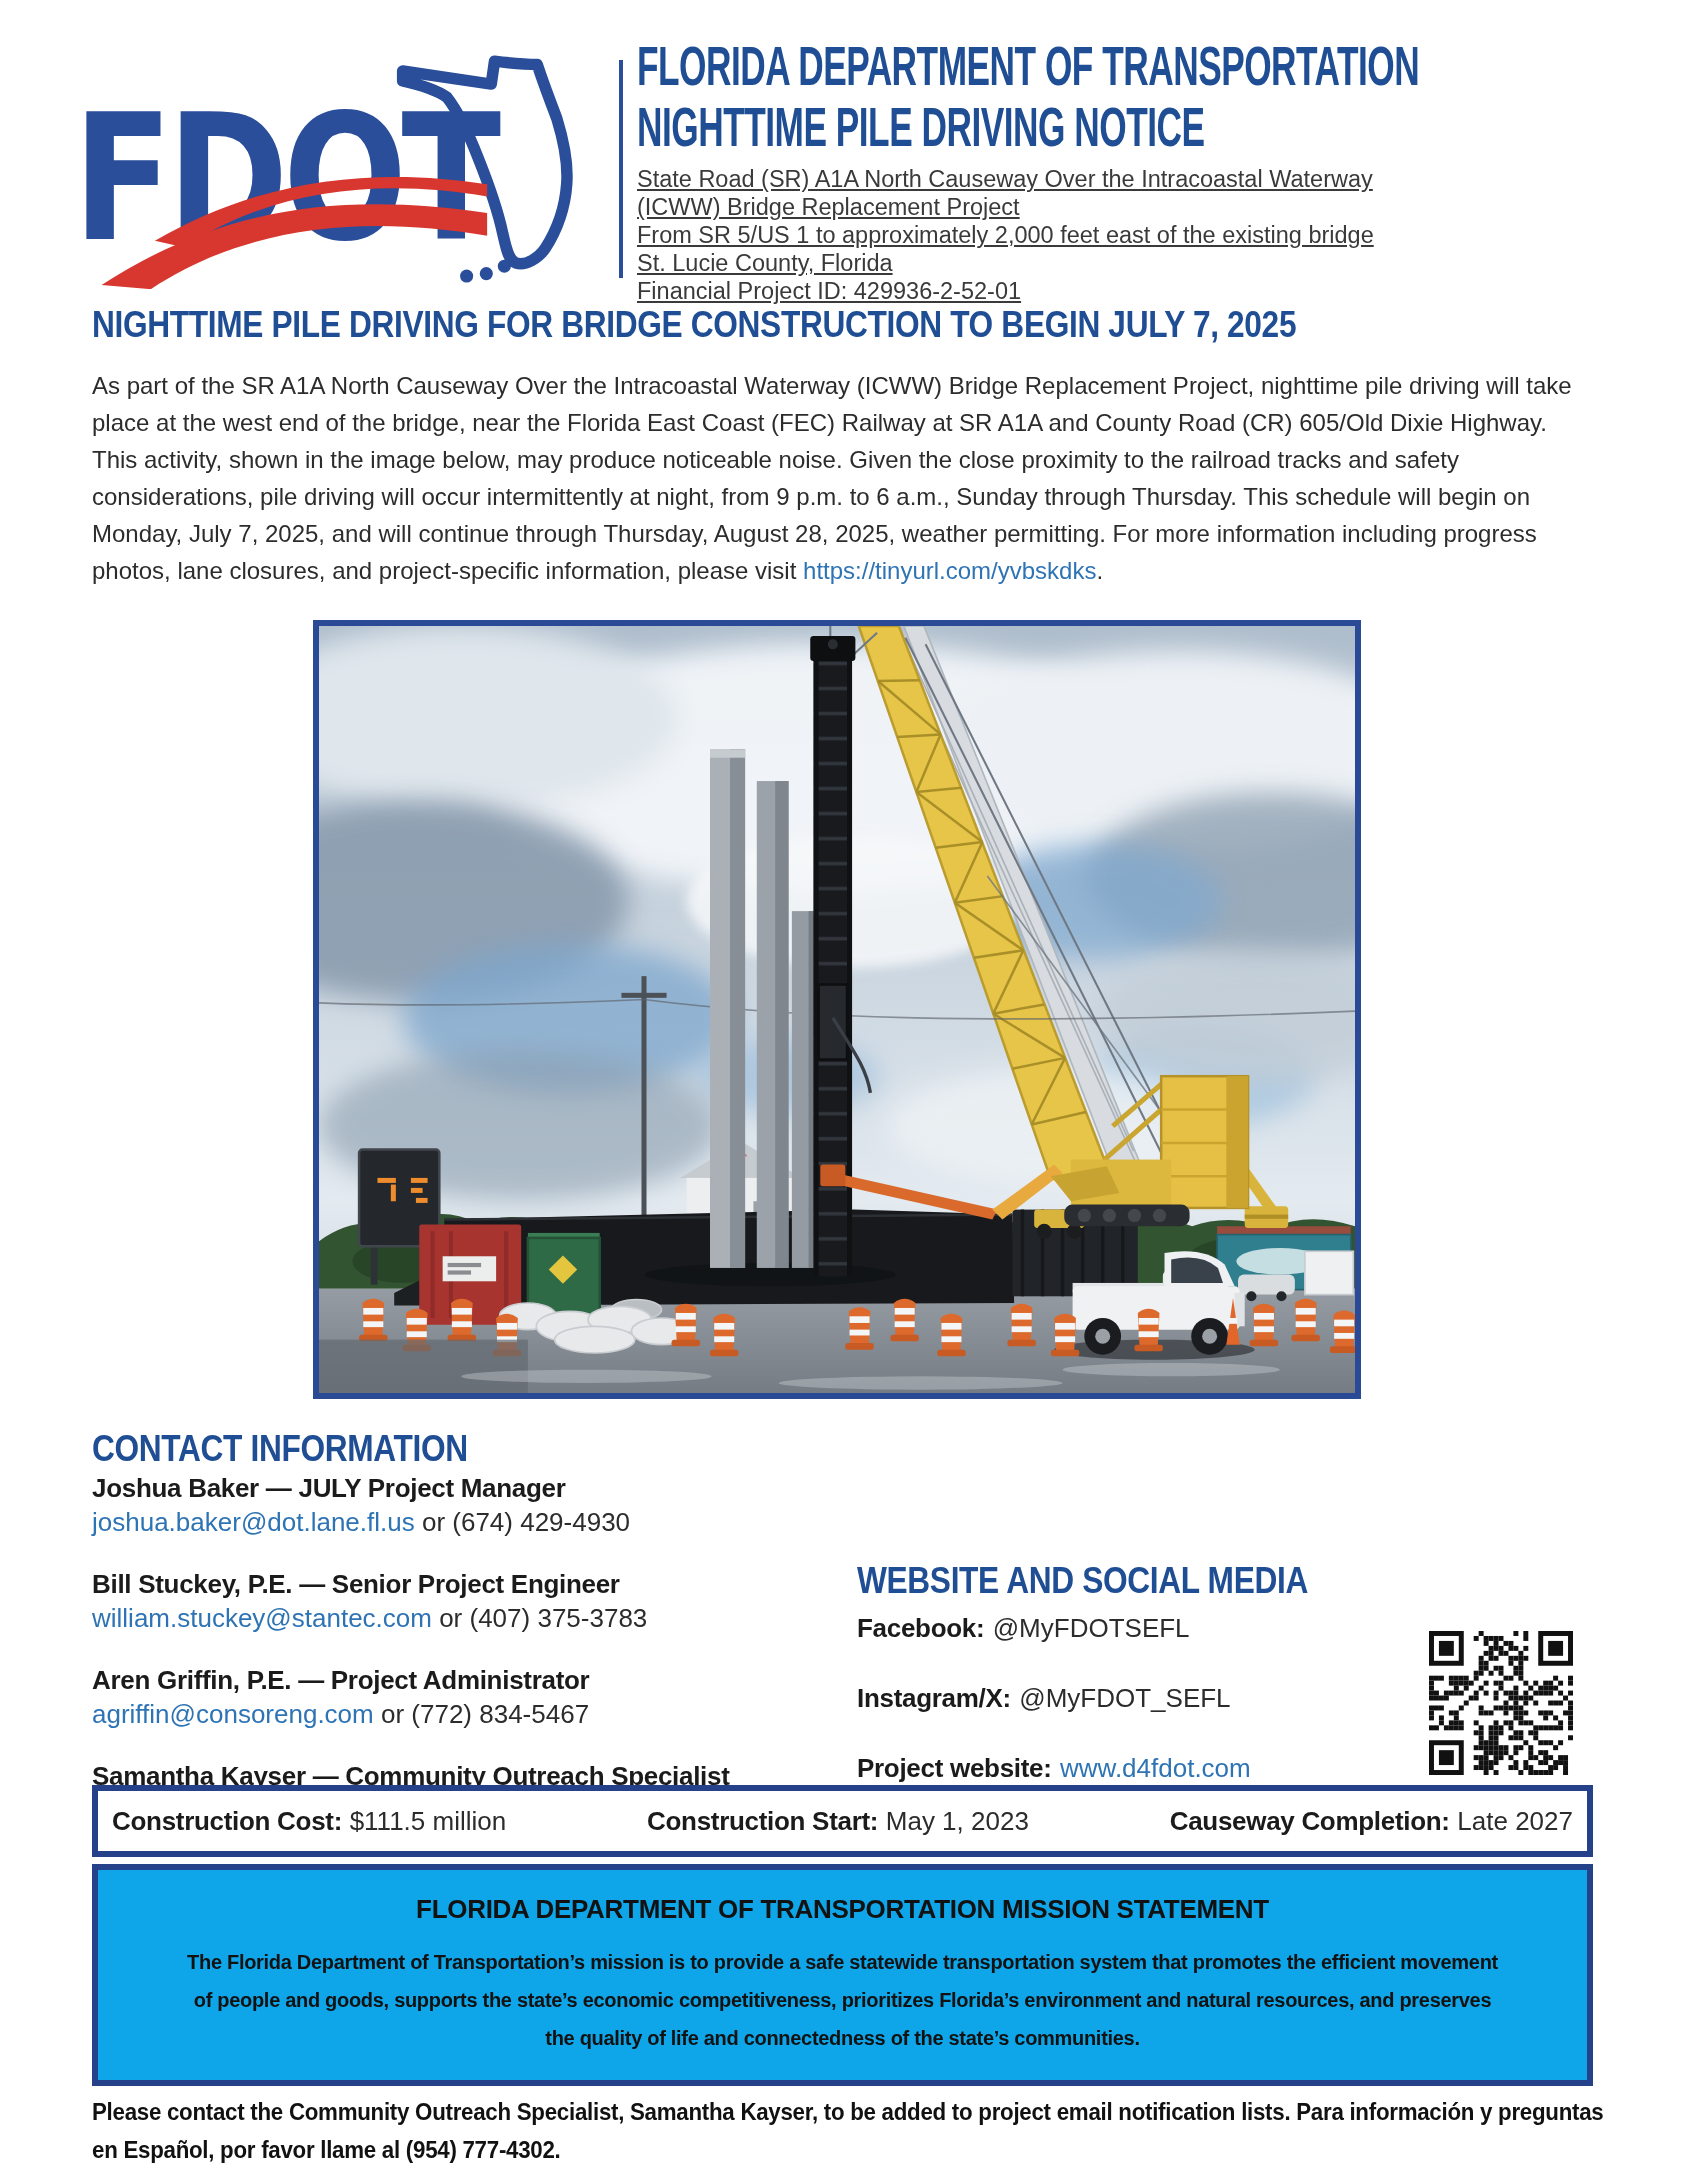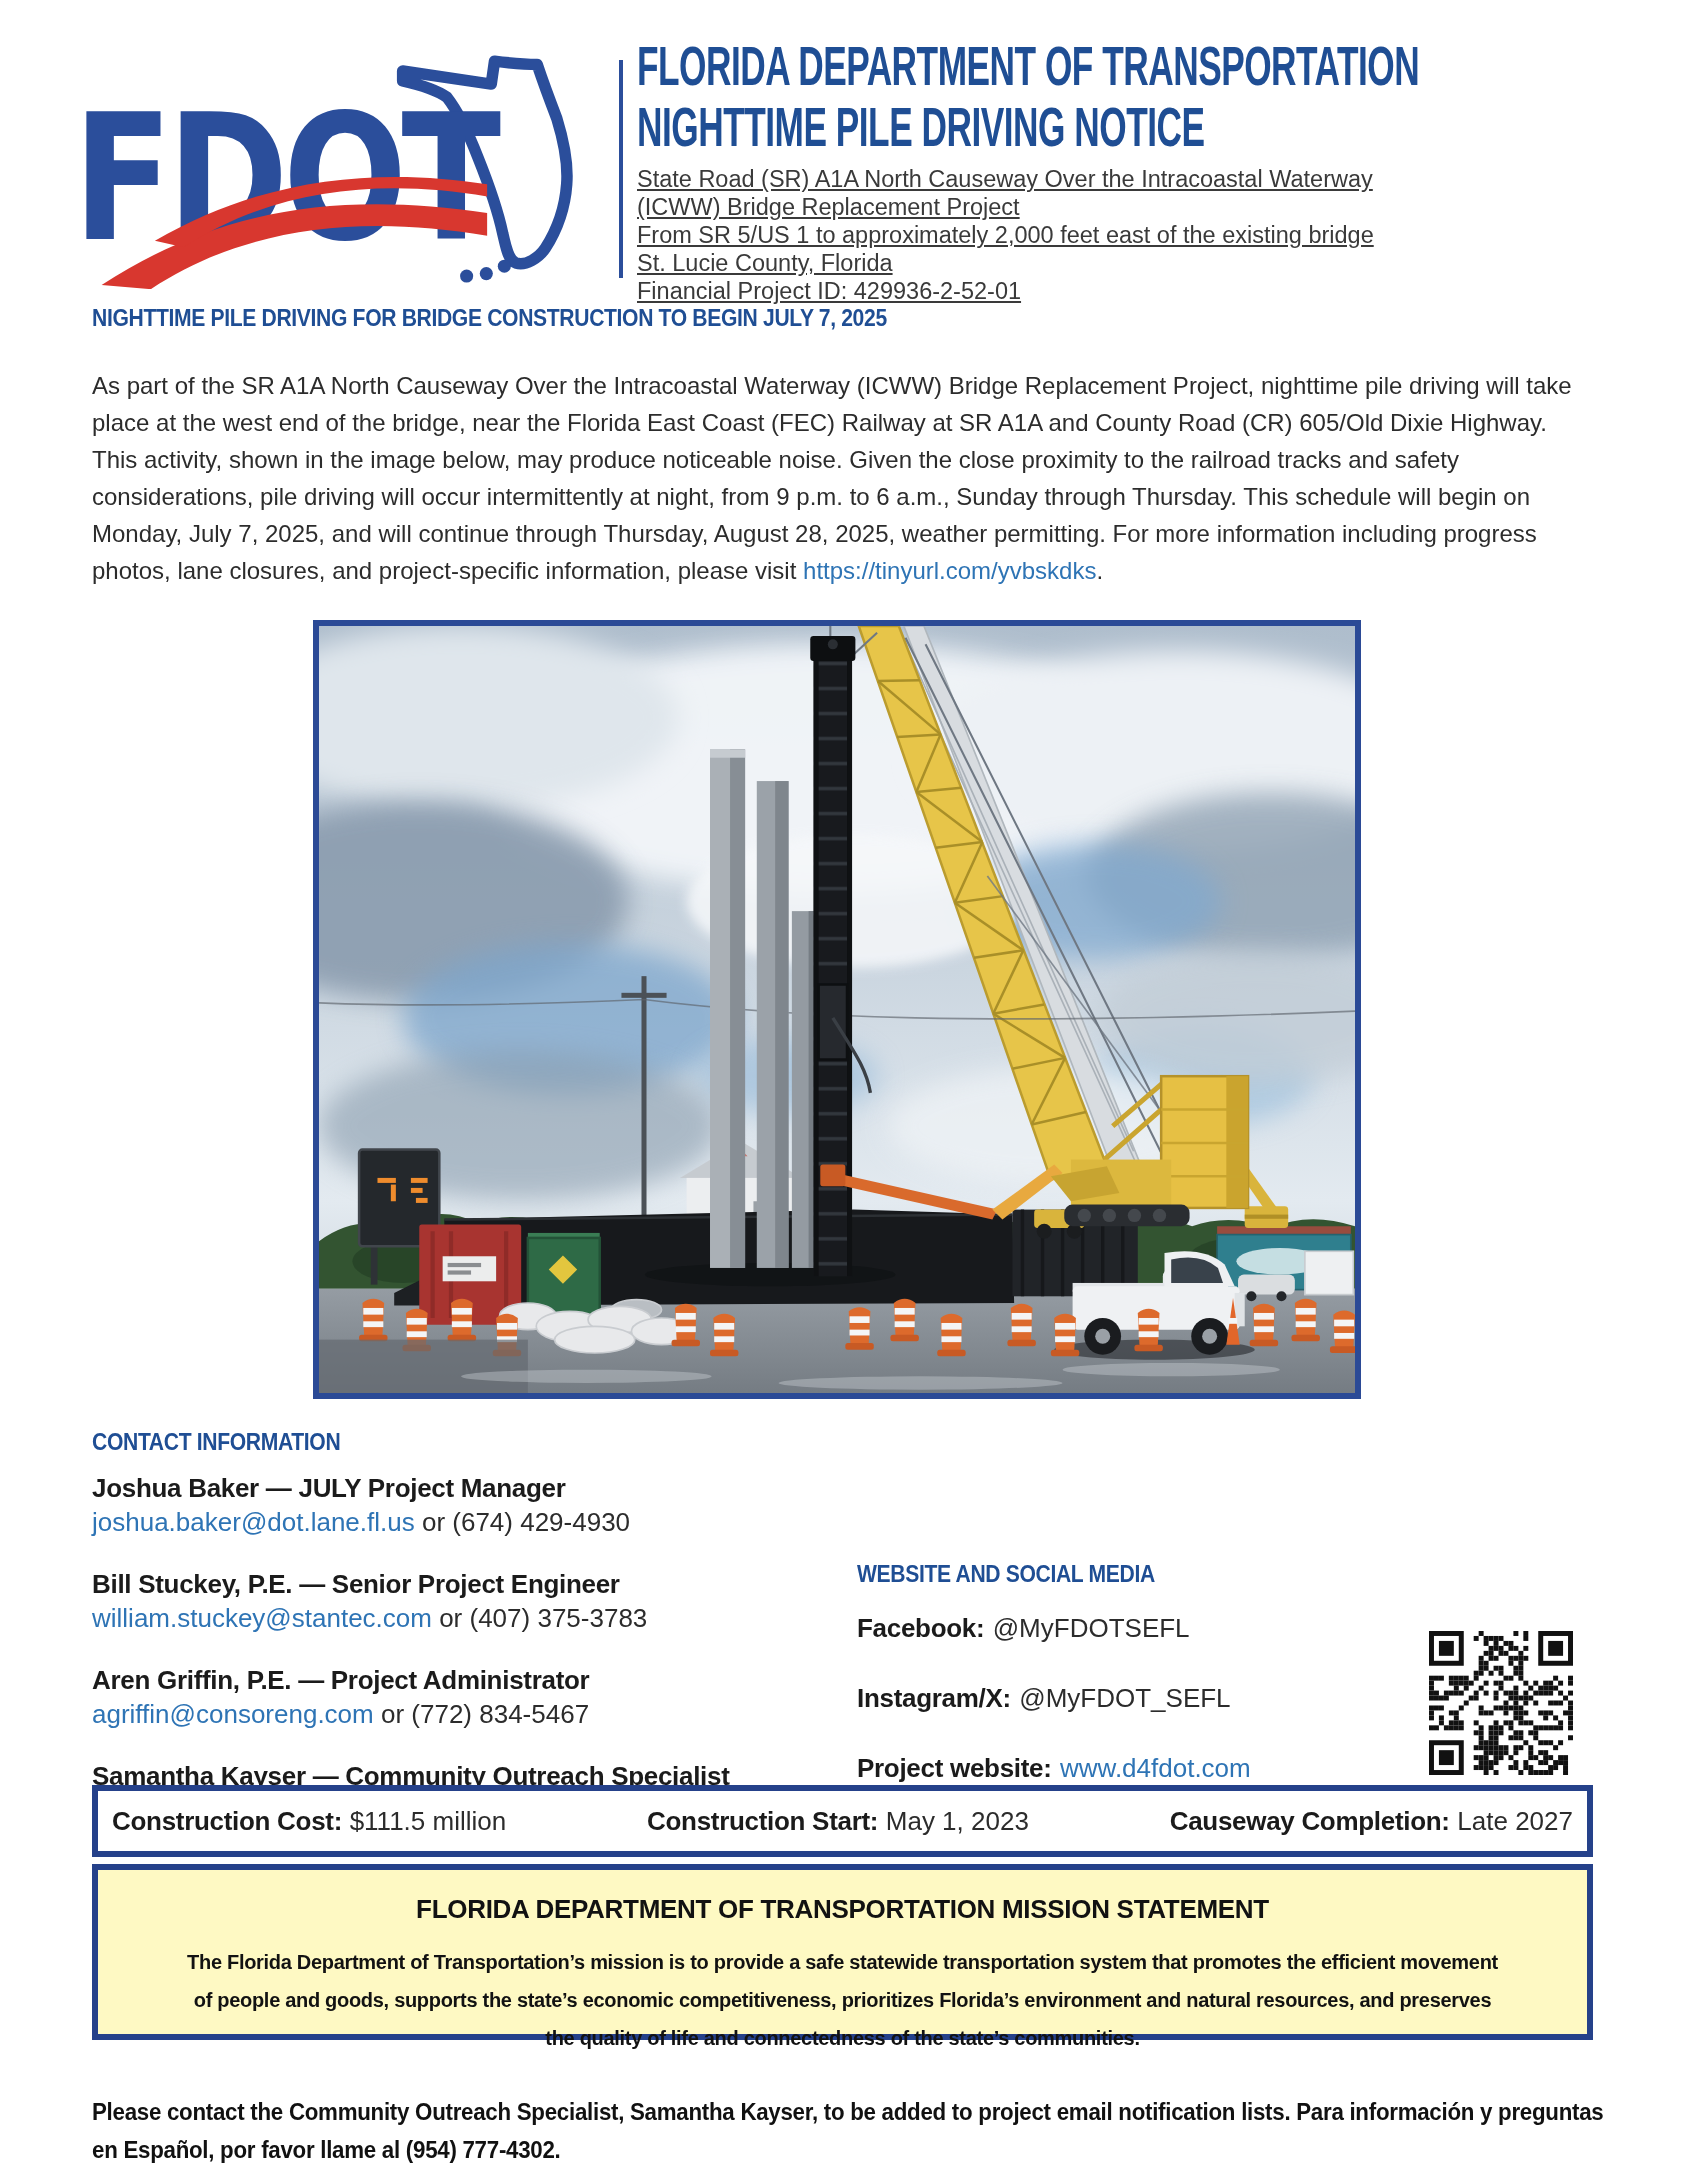--- a/index.html
+++ b/index.html
@@ -10,21 +10,21 @@
   }
   
   .logo { position:absolute; left:77px; top:39px; width:525px; height:248px; }
   .hdr-divider { position:absolute; left:619px; top:60px; width:4.2px; height:218px; background:#2b4e9b; }
   .hdr-text { position:absolute; left:637px; top:35px; width:991px; }
   .hdr-title { font-weight:bold; color:#1f4e94; font-size:56px; line-height:61px; letter-spacing:-0.8px; }
   .cond { display:inline-block; transform:scaleX(0.63); transform-origin:0 50%; white-space:nowrap; }
   .cond2 { display:inline-block; transform:scaleX(0.88); transform-origin:0 50%; white-space:nowrap; }
   .hdr-sub { margin-top:8.4px; font-size:23.5px; line-height:28px; color:#3a3a3a;text-decoration:underline; }
   
-  .sec-heading { position:absolute; left:92px; font-weight:bold; color:#1f4e94; font-size:24px; letter-spacing:-0.4px; white-space:nowrap; }
+  .sec-heading { position:absolute; left:92px; font-weight:bold; color:#1f4e94; font-size:36px; letter-spacing:-0.4px; white-space:nowrap; }
   .notice-heading { top:304px; }
   .body-par { position:absolute; left:92px; top:343px; width:1505px; font-size:24px; line-height:37px; color:#2c2c2c; }
   a.link { color:#2e74b5; text-decoration:none; }
   
   .photo { position:absolute; left:313px; top:620px; width:1048px; height:779px;
            border:6.7px solid #2b4a96; box-sizing:border-box; background:#cfd8e0; }
   .photo svg { display:block; width:100%; height:100%; }
   
   .contact-heading { top:1428px; }
   .contact-list { position:absolute; left:92px; top:1471px; width:756px; }
@@ -38,22 +38,22 @@
   .social-label { font-weight:bold; color:#1b1b1b; margin-right:8.4px; letter-spacing:-0.3px; }
   .qr { position:absolute; left:1429px; top:1631px; width:144px; height:144px; }
   
   .costbar { position:absolute; left:92px; top:1785px; width:1501px; height:72px;
              border:6.7px solid #25418a; box-sizing:border-box; background:#fff;
              display:flex; align-items:center; justify-content:space-between; padding:0 14px; }
   .cost-item { font-size:26px; white-space:nowrap; }
   .cost-label { font-weight:bold; color:#1b1b1b; letter-spacing:-0.3px; }
   .cost-value { margin-left:7.6px; color:#2c2c2c; }
   
-  .mission { position:absolute; left:92px; top:1864px; width:1501px; height:176px;
-             border:6.7px solid #25418a; box-sizing:border-box; background:#fef9c3; text-align:center; }
+  .mission { position:absolute; left:92px; top:1864px; width:1501px; height:222px;
+             border:6.7px solid #25418a; box-sizing:border-box; background:#0ea5e9; text-align:center; }
   .mission-heading { margin-top:23.5px; font-size:26px; font-weight:bold; color:#121212; letter-spacing:-0.3px; }
   .mission-body { margin:18.5px auto 0; width:1318px; font-size:20px; line-height:38px; font-weight:bold; color:#121212; letter-spacing:-0.3px; }
   
   .footer { position:absolute; left:92px; top:2093px; width:1520px; font-size:24px; line-height:38px;
             font-weight:bold; color:#111; }
   .footer-inner { display:inline-block; transform:scaleX(0.93); transform-origin:0 0; width:1629px; letter-spacing:-0.3px; }
 </style>
 </head>
 <body>
 

